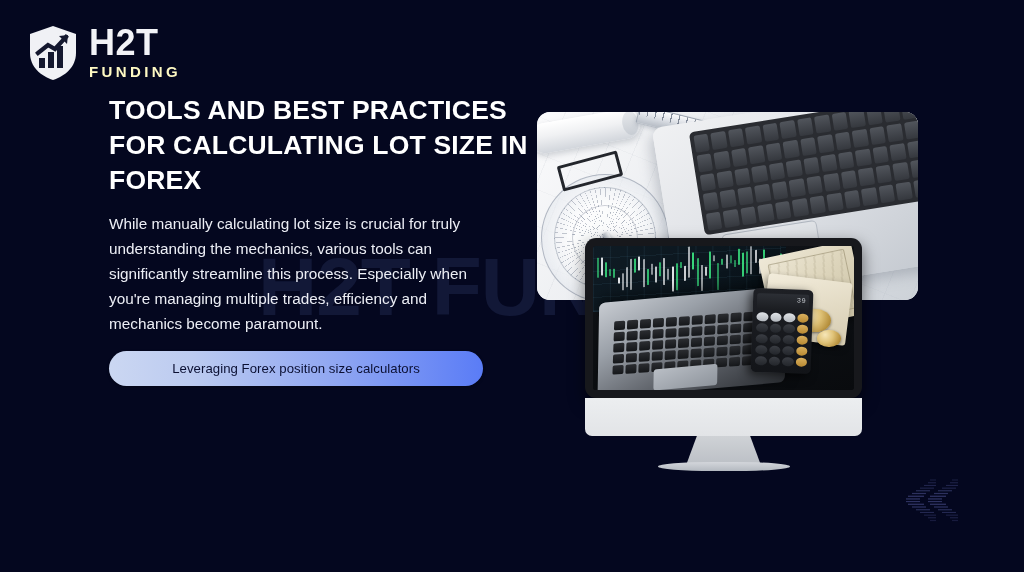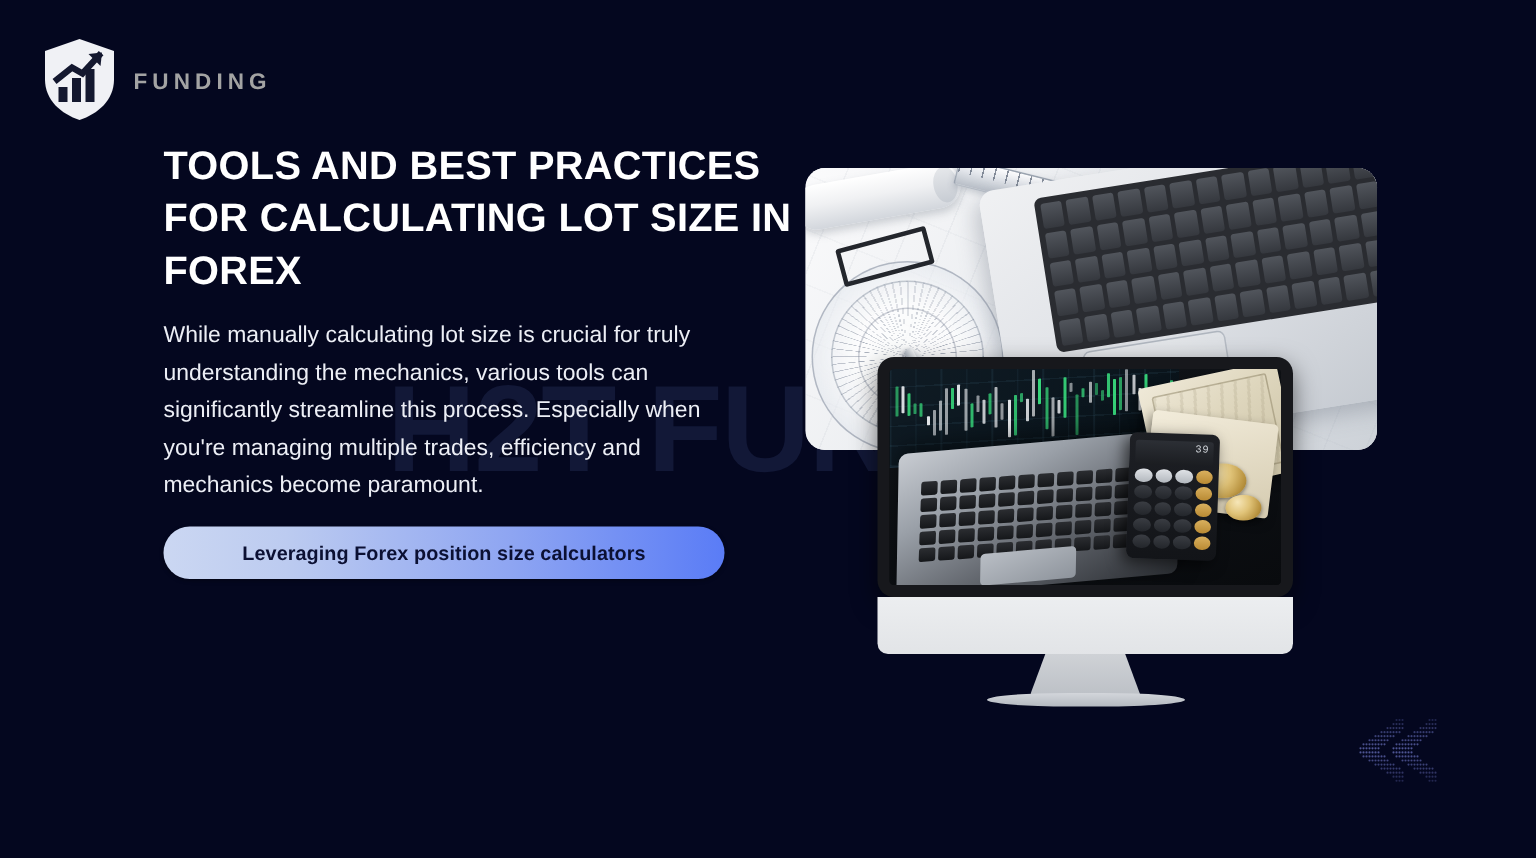--- a/index.html
+++ b/index.html
@@ -21,21 +21,21 @@
 
   
   .logo { position:absolute; left:28px; top:25px; display:flex; align-items:center; gap:11px; }
   .logo-mark { width:50px; height:56px; display:block; }
   .logo-words { display:flex; flex-direction:column; justify-content:center; }
   .logo-h2t {
     font-size:36px; font-weight:800; color:#f2f3f7; line-height:.95;
     letter-spacing:.5px;
   }
   .logo-funding {
-    font-size:15px; font-weight:700; color:#a3a3a3; letter-spacing:3.4px;
+    font-size:15px; font-weight:700; color:#fef9c3; letter-spacing:3.4px;
     margin-top:3px;
   }
 
   
   .headline {
     position:absolute; left:109px; top:93px; width:420px;
     font-size:26.5px; font-weight:800; color:#ffffff;
     line-height:1.33; letter-spacing:.2px;
   }
 
@@ -44,21 +44,21 @@
     position:absolute; left:109px; top:212px; width:390px;
     font-size:15.3px; color:#eceef5; line-height:1.63; font-weight:400;
   }
 
   
   .pills { position:absolute; left:109px; top:351px; display:flex; flex-direction:column; gap:14px; }
   .pill {
     width:374px; height:35px; border-radius:18px;
     background:linear-gradient(90deg,#cbd7f2 0%, #bccbf0 22%, #8ea5f2 62%, #5a7cf6 100%);
     display:flex; align-items:center; justify-content:center;
-    color:#0b1033; font-size:13.2px; font-weight:700;
+    color:#0b1033; font-size:13.2px; font-weight:400;
     letter-spacing:.05px; white-space:nowrap;
     box-shadow:0 1px 3px rgba(0,0,0,.35);
   }
   .pill.p3 { font-size:12.9px; }
 
   
   .photo {
     position:absolute; left:537px; top:112px; width:381px; height:188px;
     border-radius:13px; overflow:hidden;
     background:#e9eaec;
@@ -274,20 +274,21 @@
   <div class="logo">
     <svg class="logo-mark" viewBox="0 0 50 56">
       <path d="M25 1 L48 9 V28 C48 42 37 51 25 55 C13 51 2 42 2 28 V9 Z" fill="#f0f1f5"></path>
       <rect x="11" y="33" width="6" height="10" fill="#14182f"></rect>
       <rect x="20" y="27" width="6" height="16" fill="#14182f"></rect>
       <rect x="29" y="21" width="6" height="22" fill="#14182f"></rect>
       <path d="M10 28 L20 20 L27 24 L38 12" stroke="#14182f" stroke-width="4.2" fill="none" stroke-linecap="square"></path>
       <path d="M31 11 L40 10 L39 19 Z" fill="#14182f"></path>
     </svg>
     <div class="logo-words">
+      <div class="logo-h2t">H2T</div>
       <div class="logo-funding">FUNDING</div>
     </div>
   </div>
 
   <h1 class="headline">TOOLS AND BEST PRACTICES FOR CALCULATING LOT SIZE IN FOREX</h1>
 
   <p class="body-copy">While manually calculating lot size is crucial for truly understanding the mechanics, various tools can significantly streamline this process. Especially when you're managing multiple trades, efficiency and mechanics become paramount.</p>
 
   <div class="pills">
     <div class="pill">Leveraging Forex position size calculators</div>

